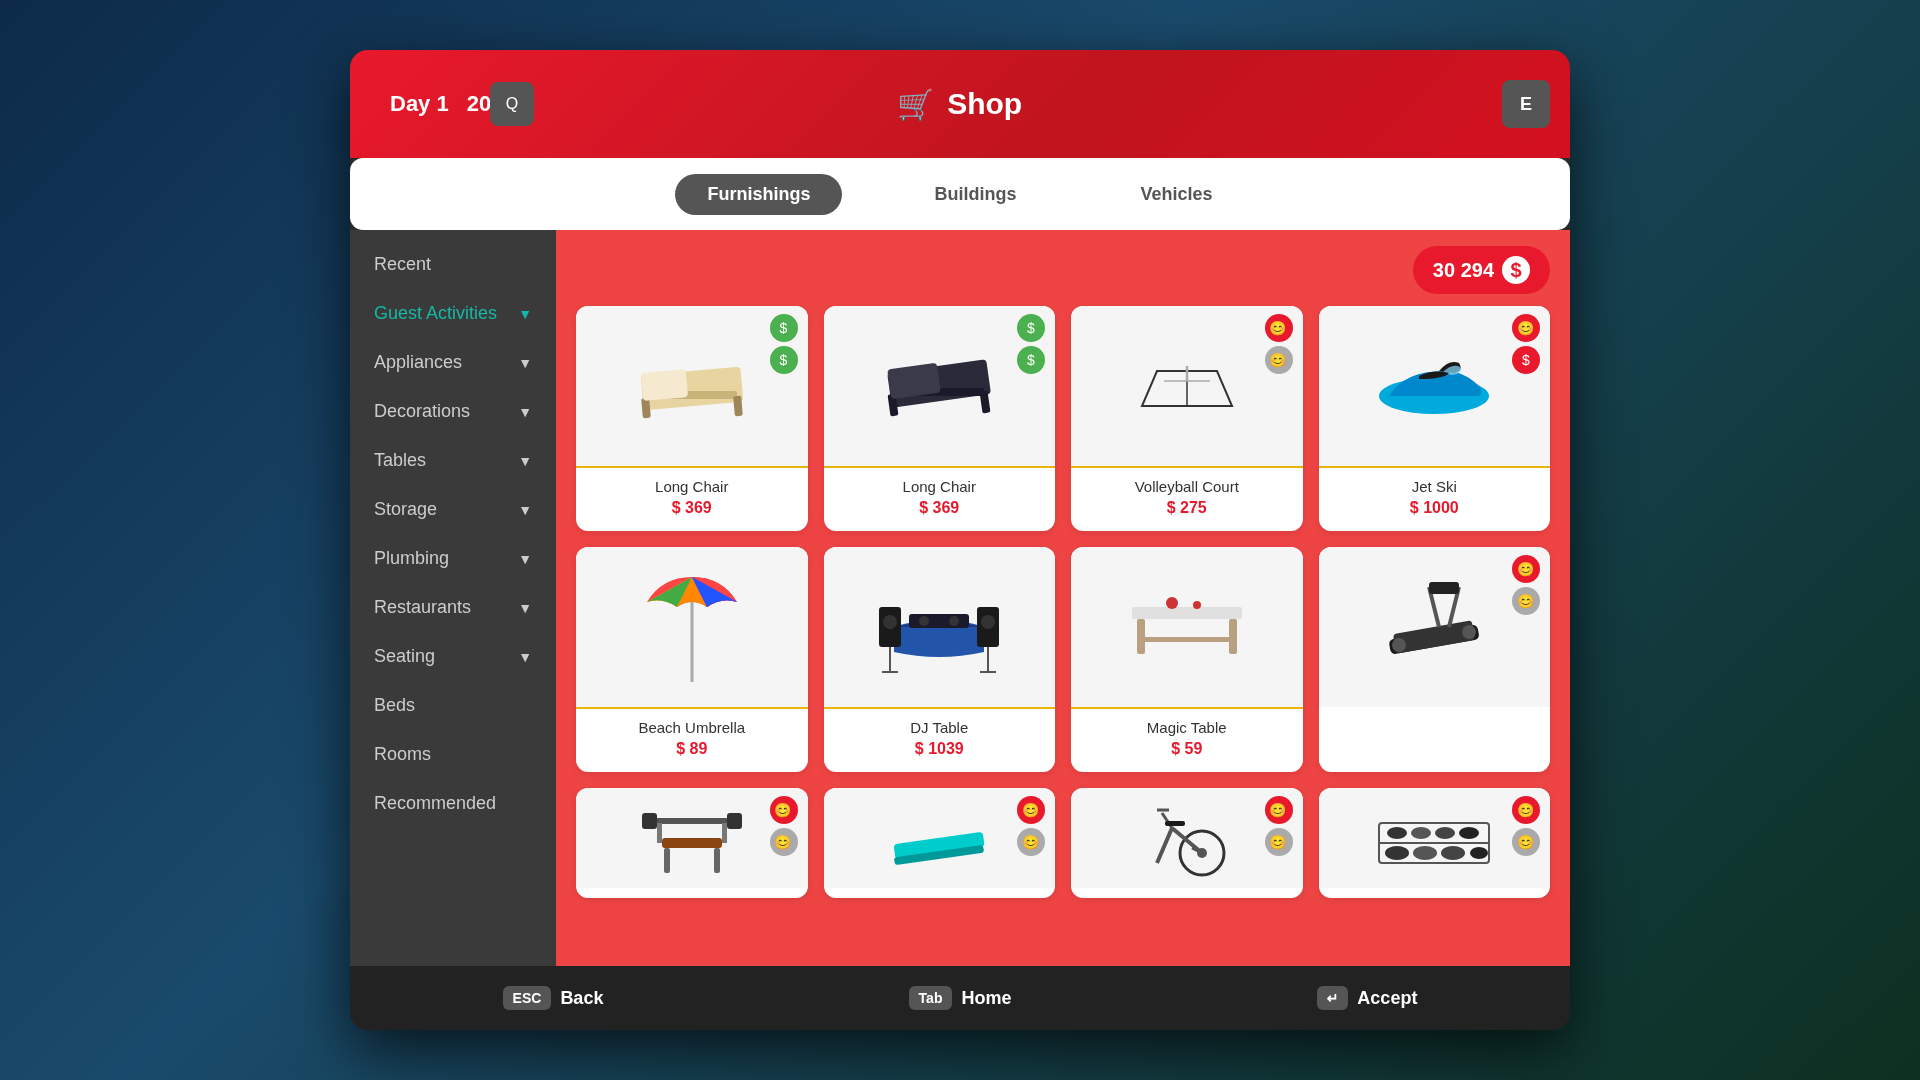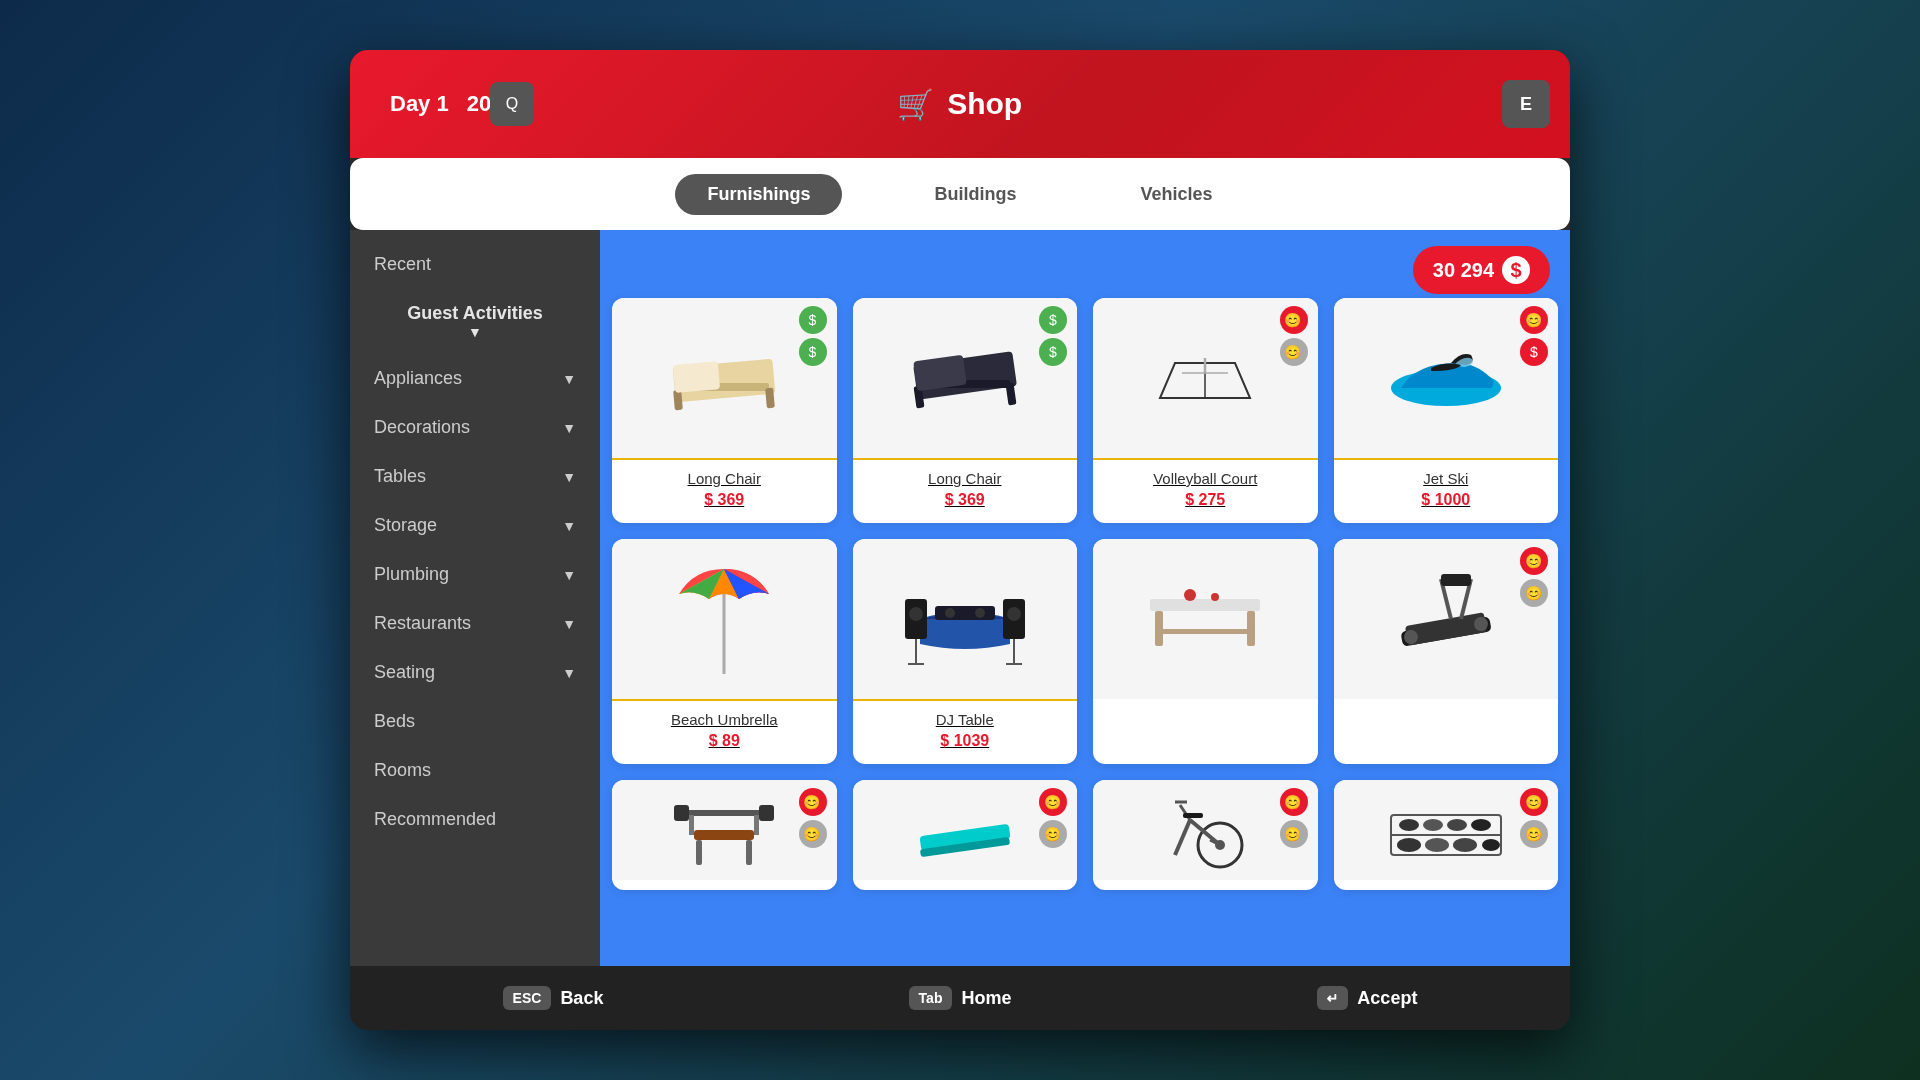--- a/index.html
+++ b/index.html
@@ -106,49 +106,47 @@
       color: white;
     }
     
     .body {
       display: flex;
       height: calc(980px - 108px - 72px - 64px);
       background: #e8e8e8;
     }
     
     .sidebar {
-      width: 250px;
+      width: 206px;
       background: #3a3a3a;
       padding: 10px 0;
       overflow-y: auto;
       flex-shrink: 0;
     }
     .sidebar-item {
       padding: 14px 24px;
       color: #ccc;
       font-size: 18px;
       cursor: pointer;
       display: flex;
       align-items: center;
       justify-content: space-between;
     }
     .sidebar-item.active {
-      color: #e5e5e5;
-      font-weight: bold;
-      flex-direction: column;
+      color: #14b8a6;
+      font-weight: normal;
     }
     .chevron { font-size: 14px; }
     
     .content {
       flex: 1;
-      background: #3b82f6;
+      background: #ef4444;
       overflow-y: auto;
-      padding: 12px;
+      padding: 20px;
       position: relative;
-      text-decoration: underline;
     }
     .currency-badge {
       position: absolute;
       top: 16px;
       right: 20px;
       background: #e8192c;
       color: white;
       font-size: 20px;
       font-weight: bold;
       padding: 10px 20px;
@@ -473,20 +471,24 @@
 
               <rect x="15" y="42" width="8" height="35" rx="2" fill="#b8a080"></rect>
               <rect x="107" y="42" width="8" height="35" rx="2" fill="#b8a080"></rect>
 
               <rect x="15" y="60" width="100" height="5" rx="2" fill="#b8a080"></rect>
 
               <circle cx="50" cy="26" r="6" fill="#cc3333"></circle>
               <circle cx="75" cy="28" r="4" fill="#cc3333"></circle>
             </svg>
           </div>
+          <div class="item-info">
+            <div class="item-name">Magic Table</div>
+            <div class="item-price">$ 59</div>
+          </div>
         </div>
 
         <div class="item-card">
           <div class="item-card-img">
             <div class="item-badge">
               <div class="badge-icon badge-red">😊</div>
               <div class="badge-icon badge-gray">😊</div>
             </div>
             <svg width="120" height="120" viewBox="0 0 120 120">
 

